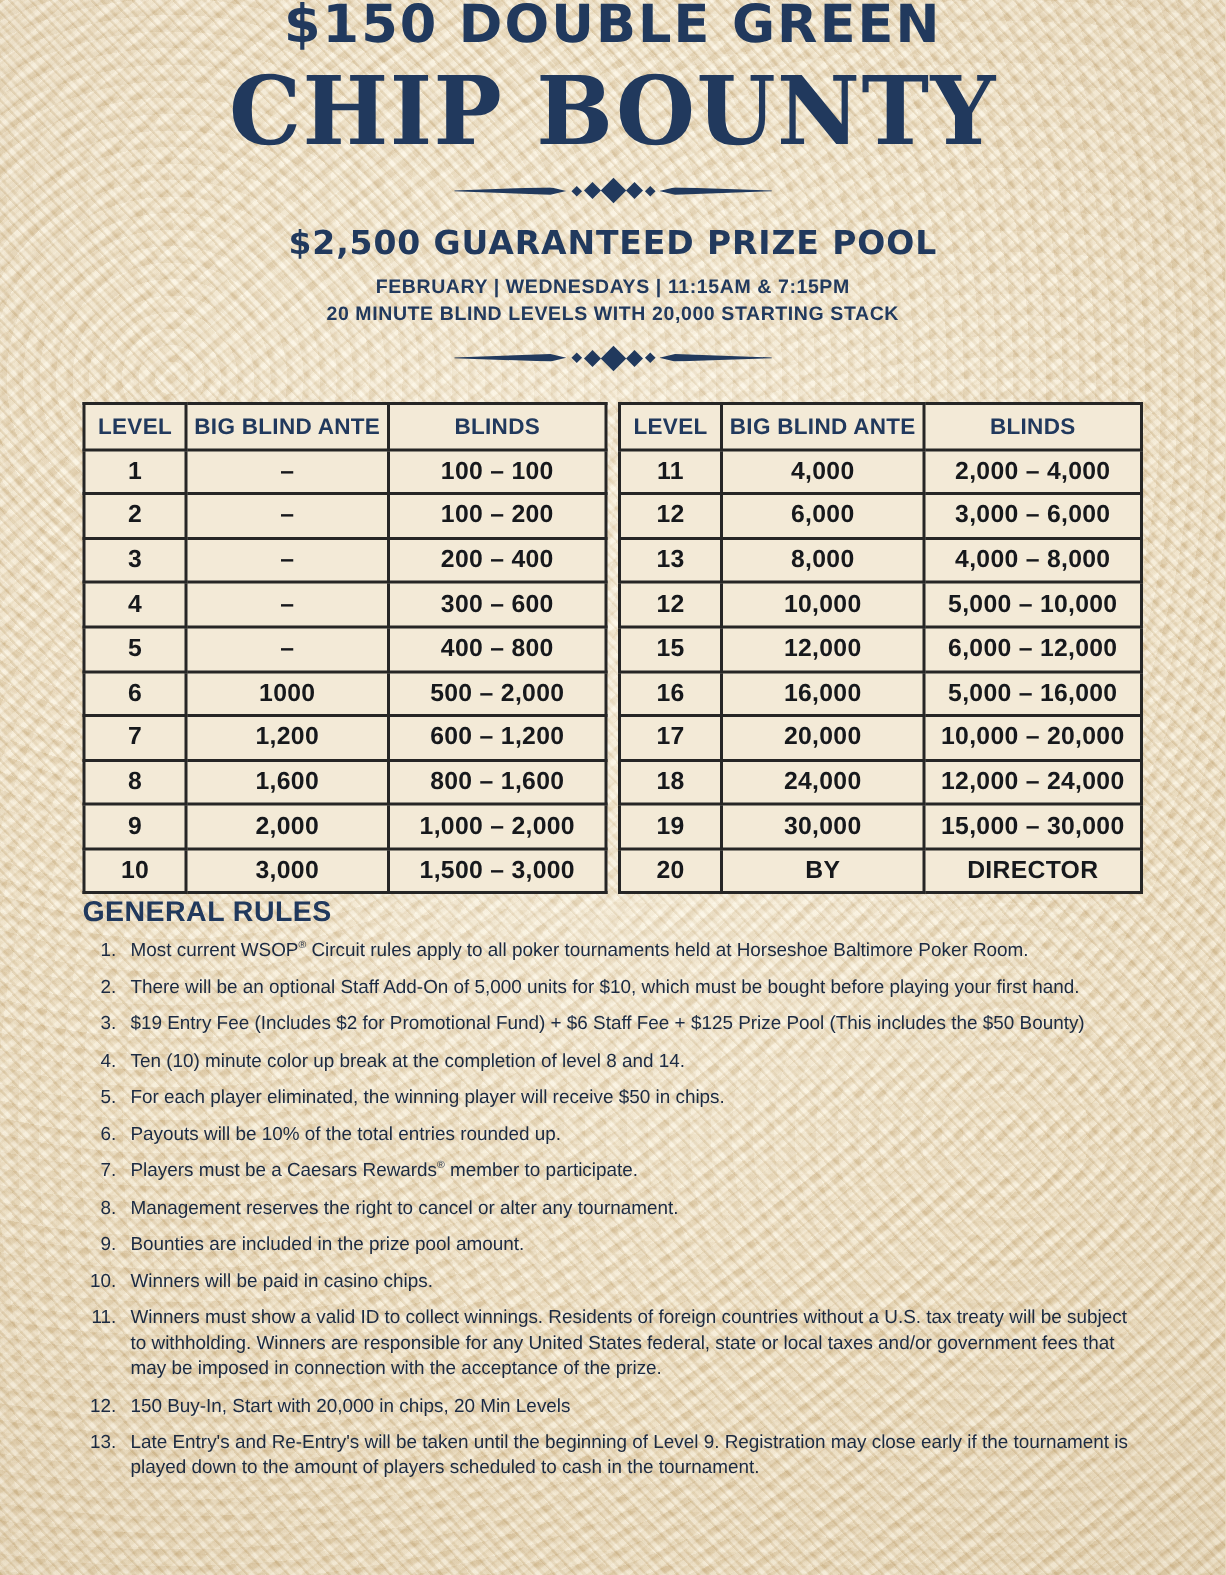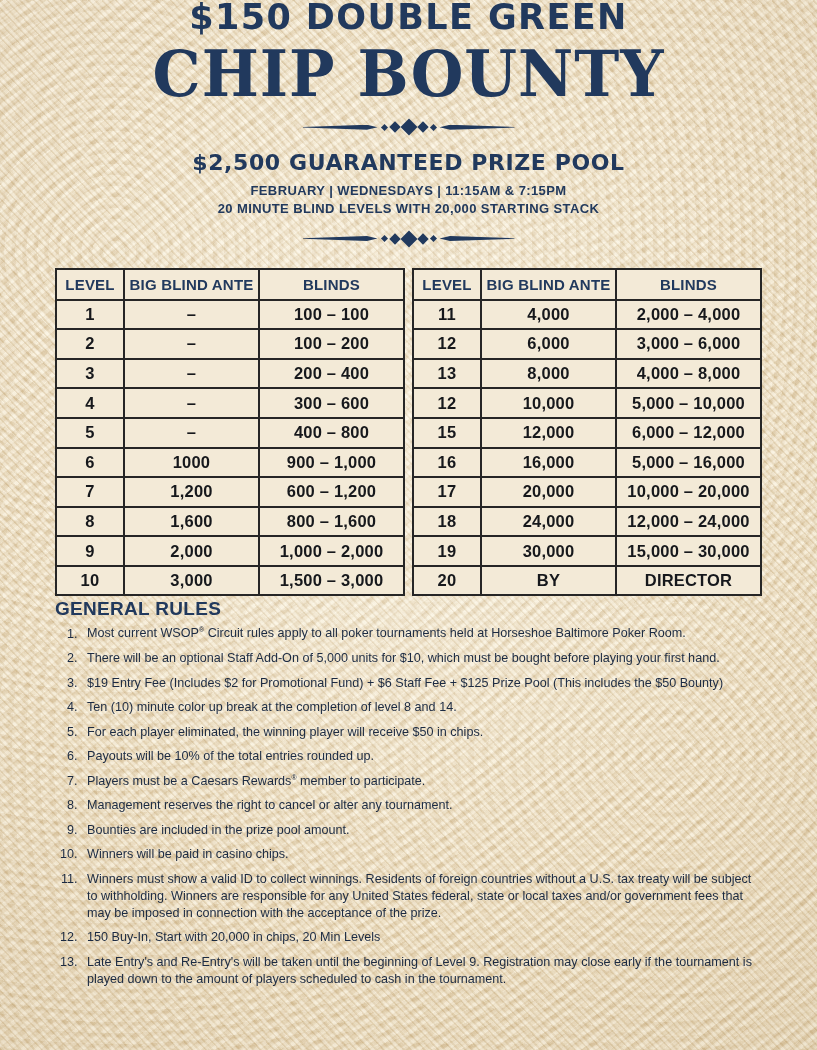--- a/index.html
+++ b/index.html
@@ -293,21 +293,21 @@
             <td>300 – 600</td>
           </tr>
           <tr>
             <td>5</td>
             <td>–</td>
             <td>400 – 800</td>
           </tr>
           <tr>
             <td>6</td>
             <td>1000</td>
-            <td>900 – 1,000</td>
+            <td>500 – 2,000</td>
           </tr>
           <tr>
             <td>7</td>
             <td>1,200</td>
             <td>600 – 1,200</td>
           </tr>
           <tr>
             <td>8</td>
             <td>1,600</td>
             <td>800 – 1,600</td>

